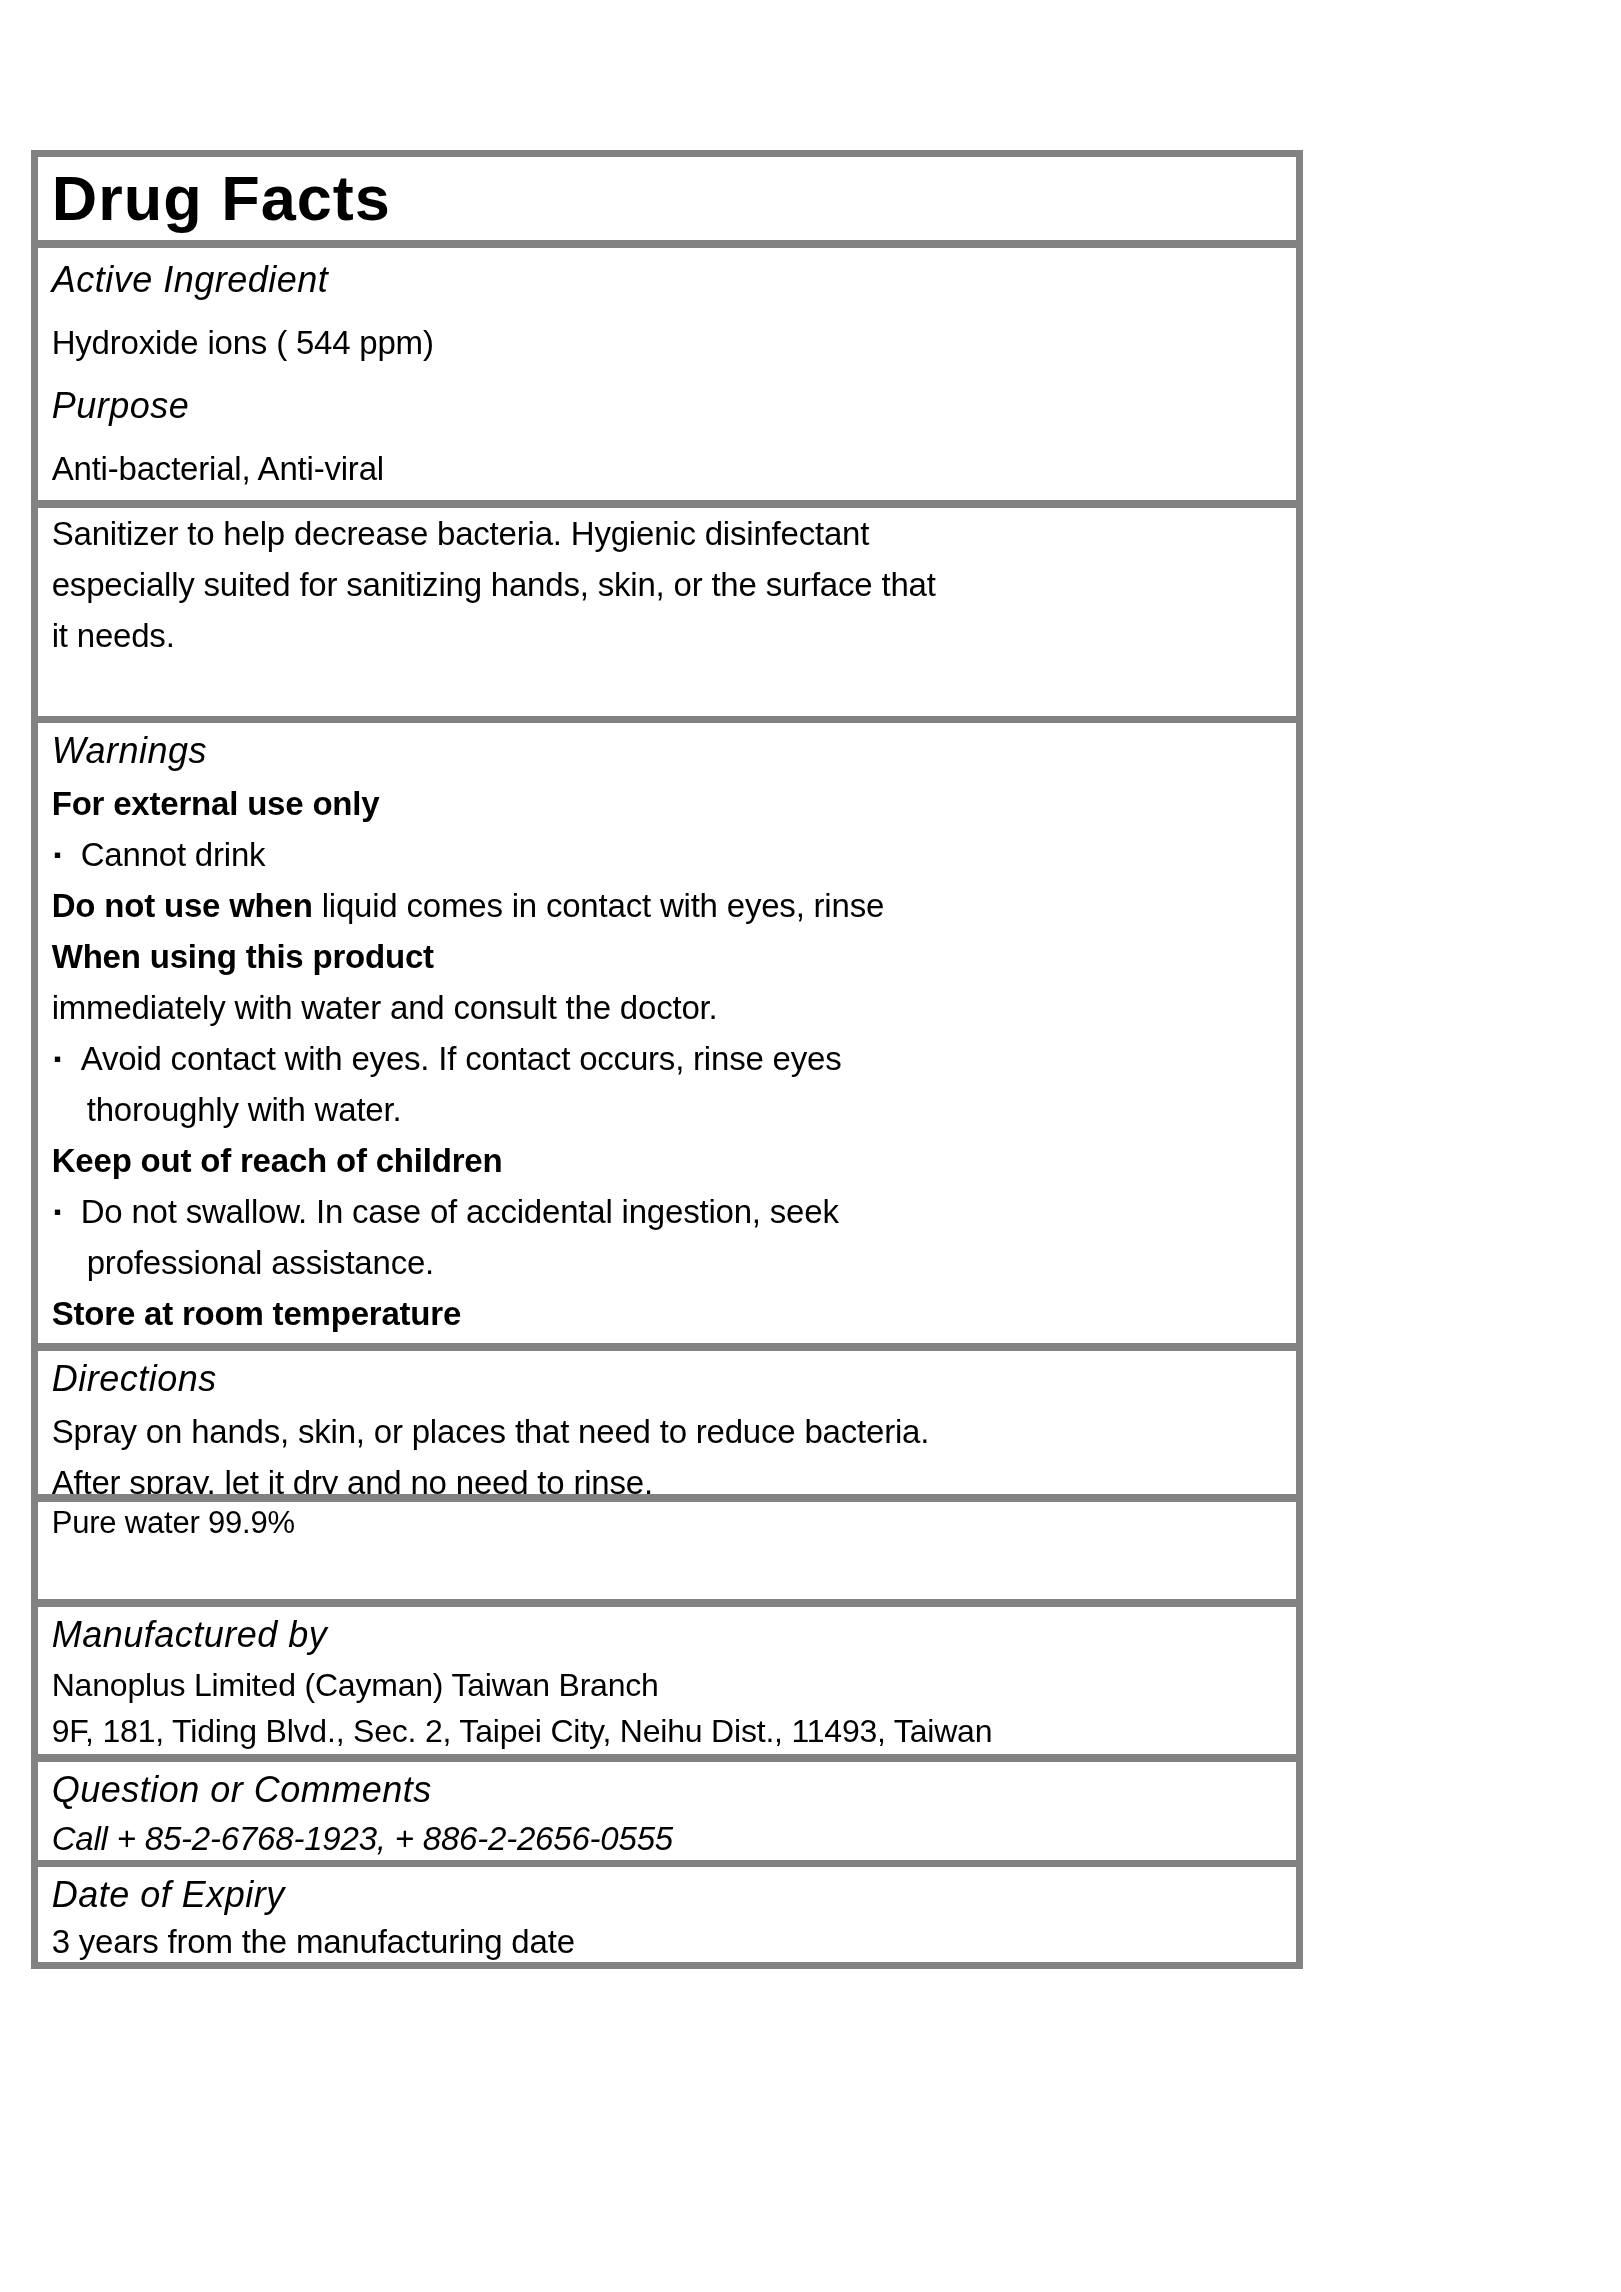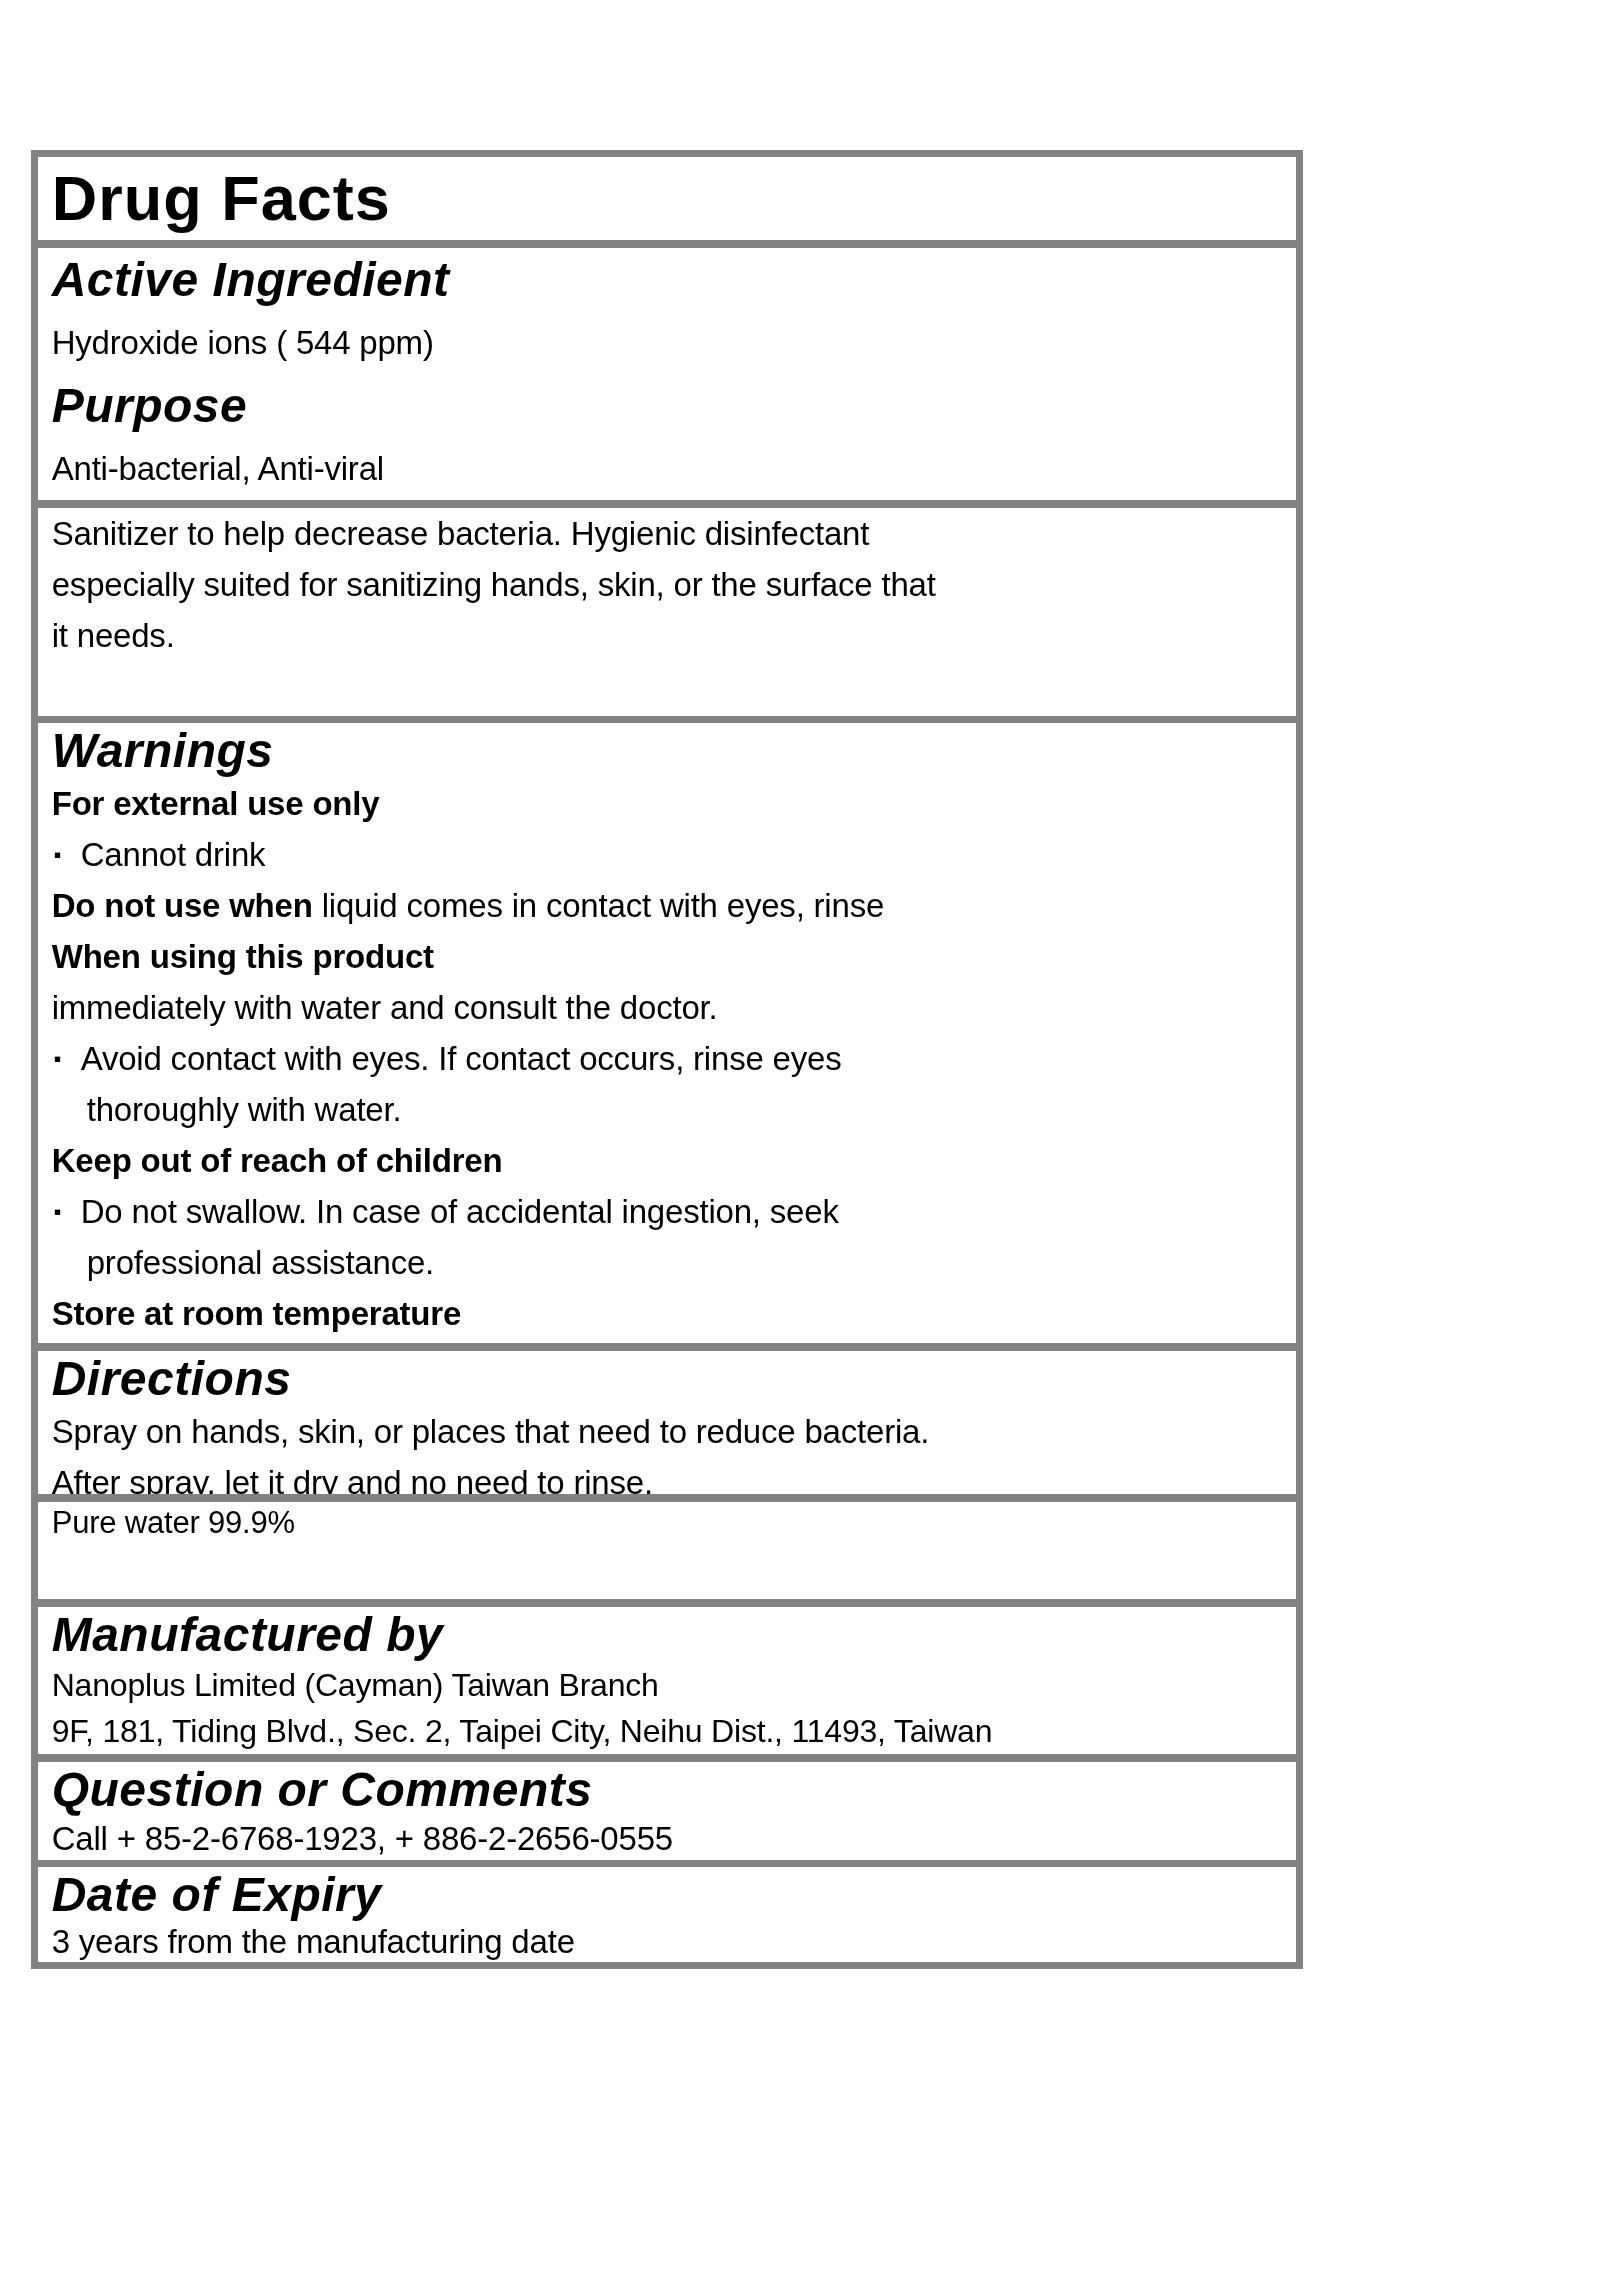--- a/index.html
+++ b/index.html
@@ -29,23 +29,23 @@
     box-sizing: border-box;
     overflow: hidden;
   }
   .title {
     font-size: 63px;
     line-height: 83px;
     font-weight: bold;
     letter-spacing: 1px;
   }
   .h {
-    font-size: 48px;
+    font-size: 36px;
     line-height: 55px;
-    font-weight: bold;
+    font-weight: normal;
     font-style: italic;
     letter-spacing: 0.5px;
   }
   .b {
     font-size: 33px;
     line-height: 51px;
     letter-spacing: -0.2px;
   }
   .bold { font-weight: bold; }
   .sec-s1 { height: 83px; }
@@ -53,21 +53,21 @@
   .sec-s2 .h { line-height: 63px; }
   .sec-s2 .b { line-height: 63px; }
   .sec-s3 { height: 208px; }
   .sec-s4 { height: 620px; }
   .sec-s5 { height: 143px; }
   .sec-s6 { height: 97px; }
   .sec-s6 .b { font-size: 31px; line-height: 42px; }
   .sec-s7 { height: 147px; }
   .sec-s7 .b { font-size: 32px; line-height: 46px; }
   .sec-s8 { height: 98px; }
-  .sec-s8 .b { line-height: 43px; }
+  .sec-s8 .b { line-height: 43px; font-style: italic; }
   .sec-s9 { height: 95px; }
   .sec-s9 .b { line-height: 40px; }
   .bullet {
     position: relative;
     padding-left: 29px;
   }
   .bullet .bchar {
     position: absolute;
     left: 2px;
     top: 0;

